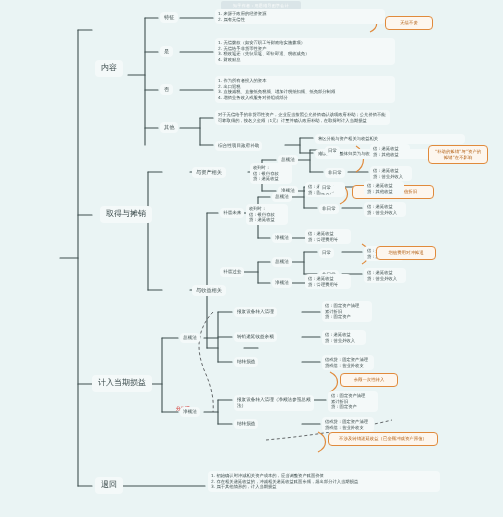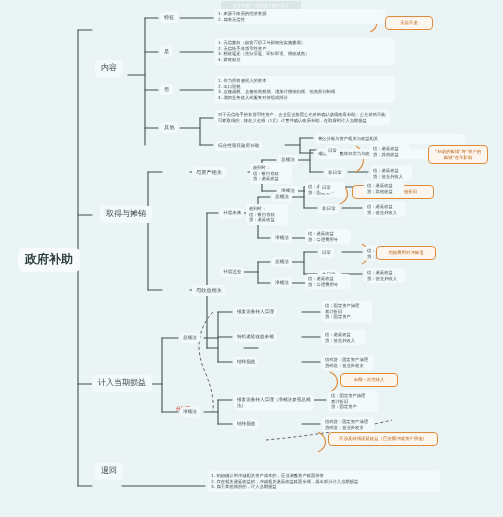--- a/index.html
+++ b/index.html
@@ -182,21 +182,20 @@
     <g stroke="#e08a3c" stroke-width="1.2" fill="none">
       <path d="M370,14 C379,18 379,28 370,32"></path>
       <path d="M356,146 C366,152 366,166 356,172"></path>
       <path d="M340,184 C350,189 350,199 340,204"></path>
       <path d="M362,244 C371,249 371,259 362,264"></path>
       <path d="M330,372 C340,377 340,387 330,392"></path>
       <path d="M318,432 C328,437 328,447 318,452"></path>
     </g>
   </svg>
 
-  <div class="node root" style="left:18px;top:248px;">政府补助</div>
 
   <div class="node lvl2" style="left:95px;top:60px;">内容</div>
   <div class="node lvl3" style="left:160px;top:12px;">特征</div>
   <div class="node leaf" style="left:215px;top:9px;width:170px;">1. 来源于政府的经济资源
 2. 属有无偿性</div>
   <div class="callout" style="left:385px;top:16px;width:48px;">无偿不要</div>
 
   <div class="node lvl3" style="left:160px;top:46px;">是</div>
   <div class="node leaf" style="left:215px;top:38px;width:180px;">1. 无偿拨款（如安置职工等财政给实施拨项）
 2. 无偿给予非货币性资产
@@ -283,18 +282,18 @@
   <div class="node lvl4" style="left:180px;top:407px;">净额法</div>
   <div class="node lvl4" style="left:234px;top:395px;width:80px;">报废设备转入清理（净额法参照总额法）</div>
   <div class="node entry" style="left:328px;top:391px;width:50px;">借：固定资产清理
         累计折旧
 贷：固定资产</div>
   <div class="callout" style="left:328px;top:432px;width:110px;">不涉及转销递延收益（已全额冲减资产原值）</div>
   <div class="node lvl4" style="left:234px;top:419px;">结转损益</div>
   <div class="node entry" style="left:322px;top:417px;width:52px;">借或贷：固定资产清理
 贷或借：营业外收支</div>
 
-  <div class="node lvl2" style="left:95px;top:463px;">退回</div>
+  <div class="node lvl2" style="left:95px;top:477px;">退回</div>
   <div class="node leaf" style="left:208px;top:471px;width:232px;">1. 初始确认时冲减相关资产成本的，应当调整资产账面价值
 2. 存在相关递延收益的，冲减相关递延收益账面余额，超出部分计入当期损益
 3. 属于其他情形的，计入当期损益</div>
 
 </div>
 
 </body></html>

